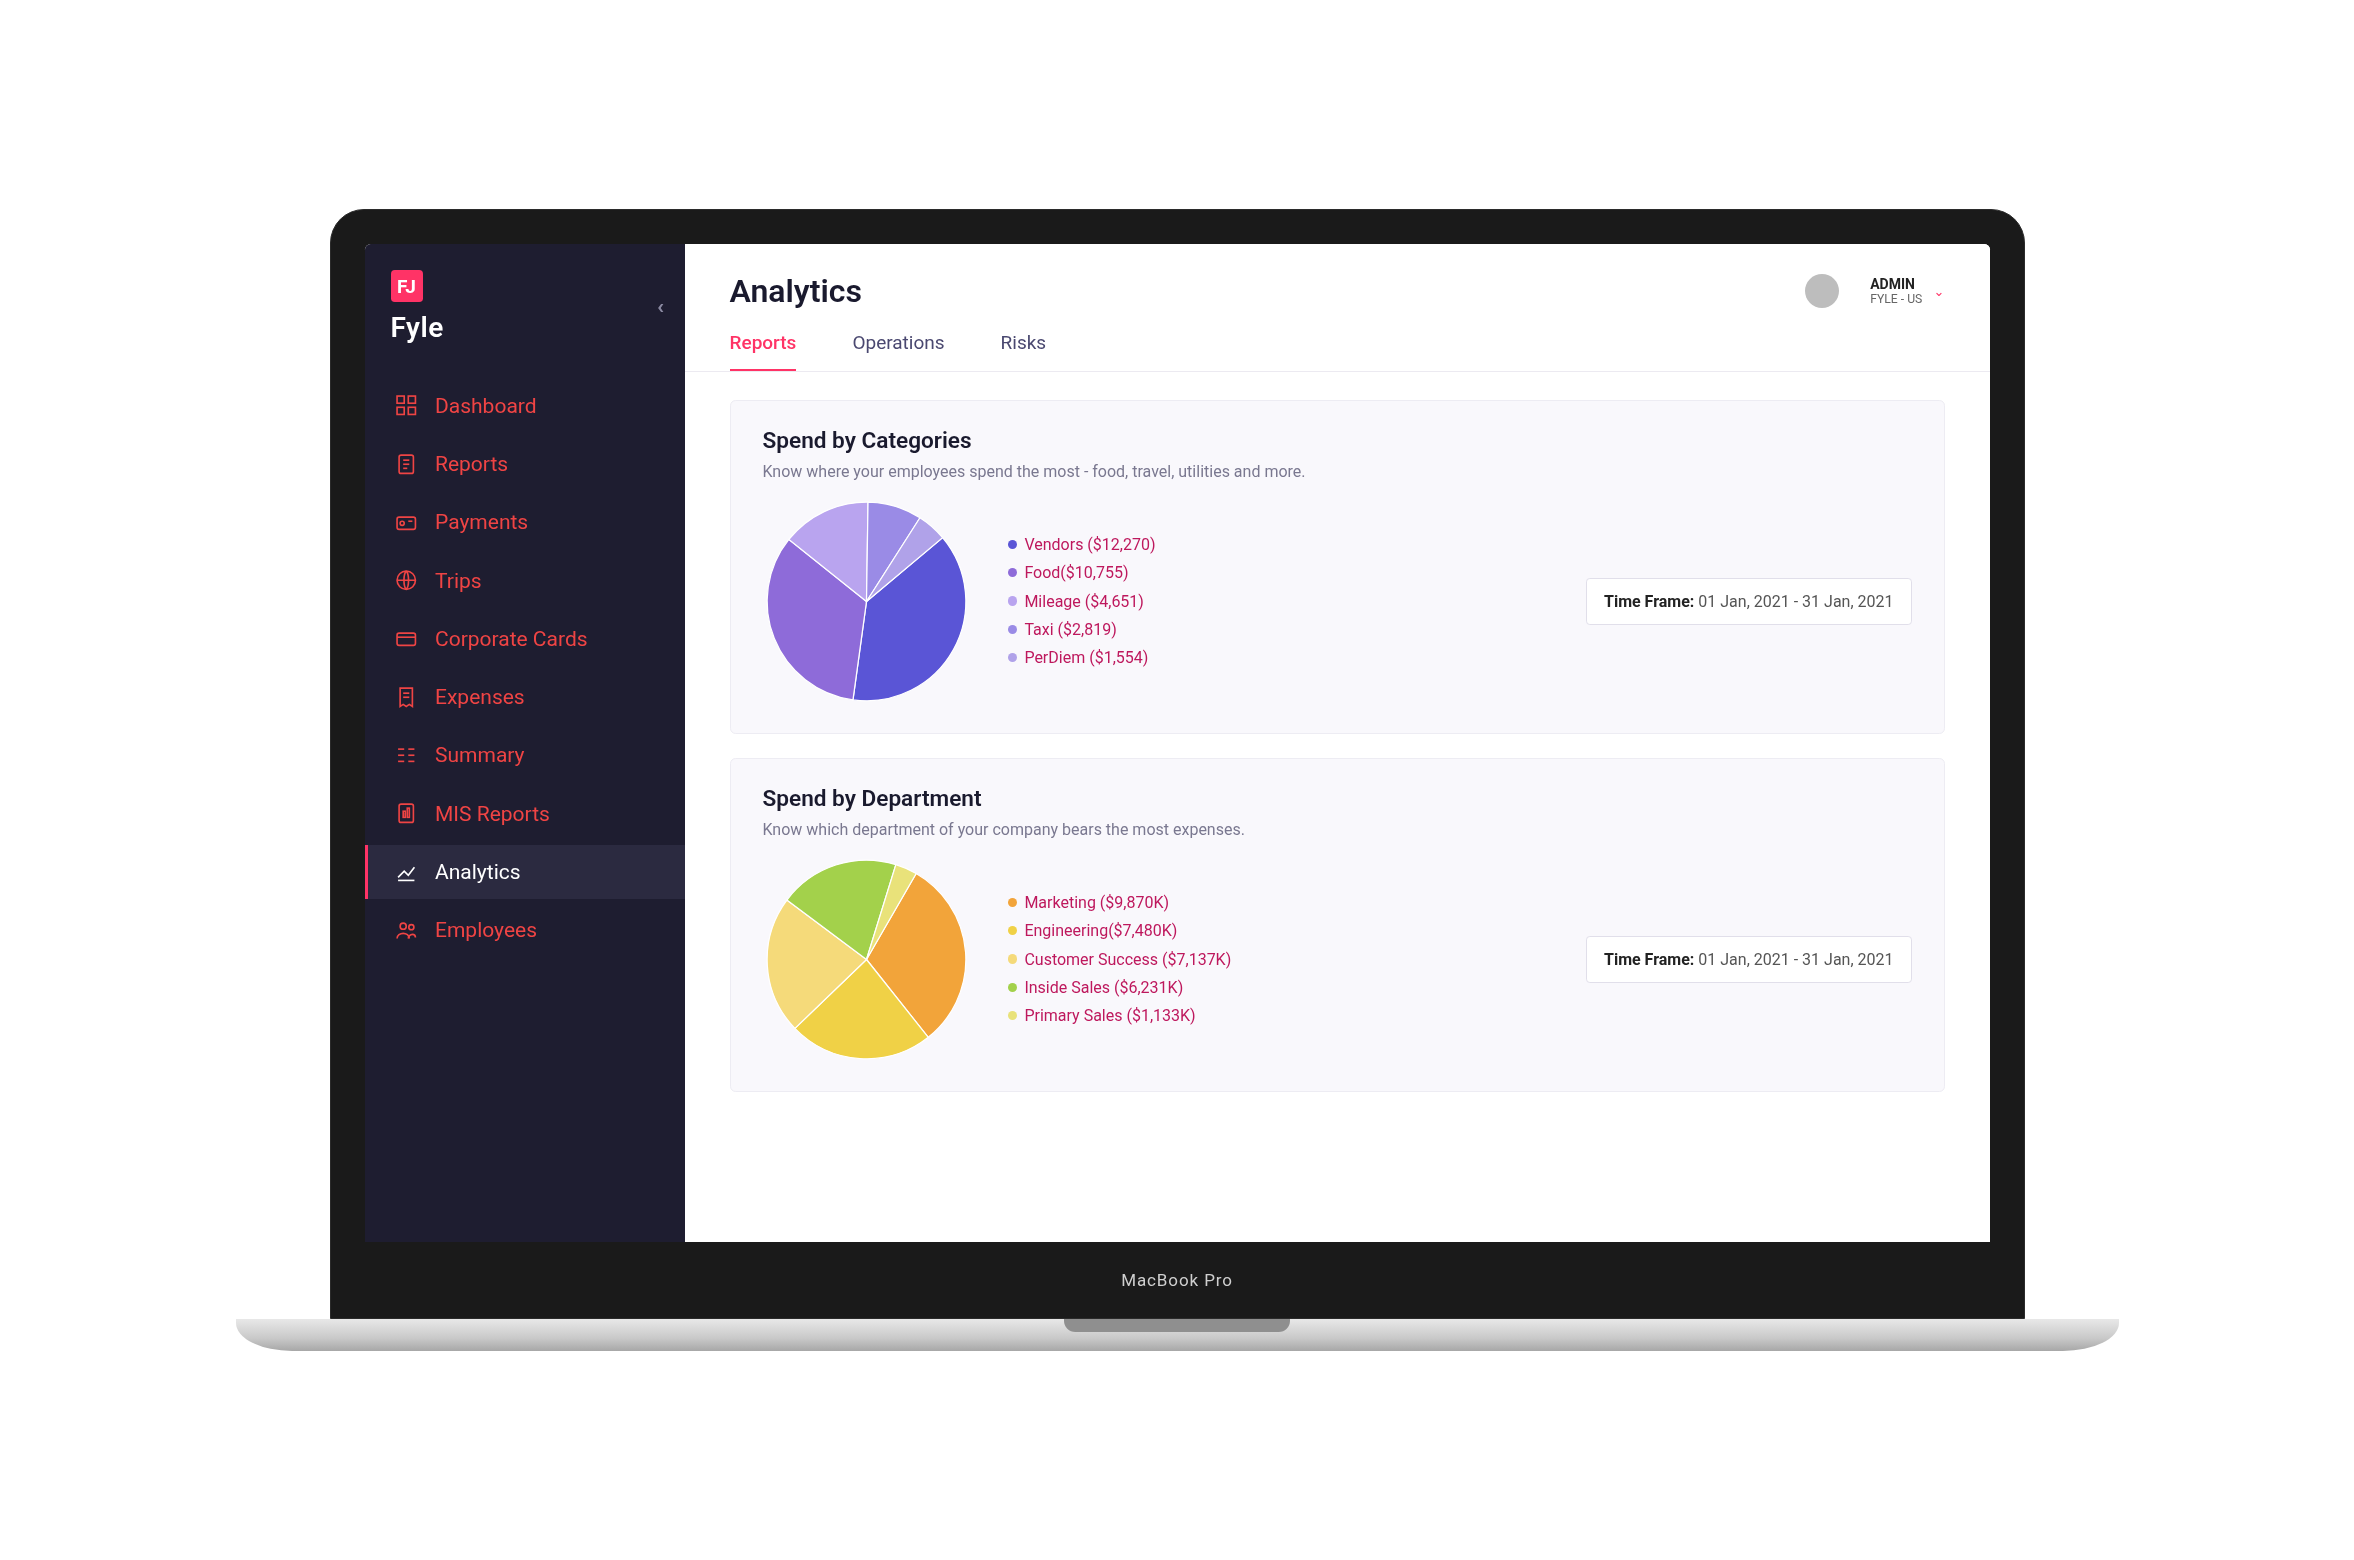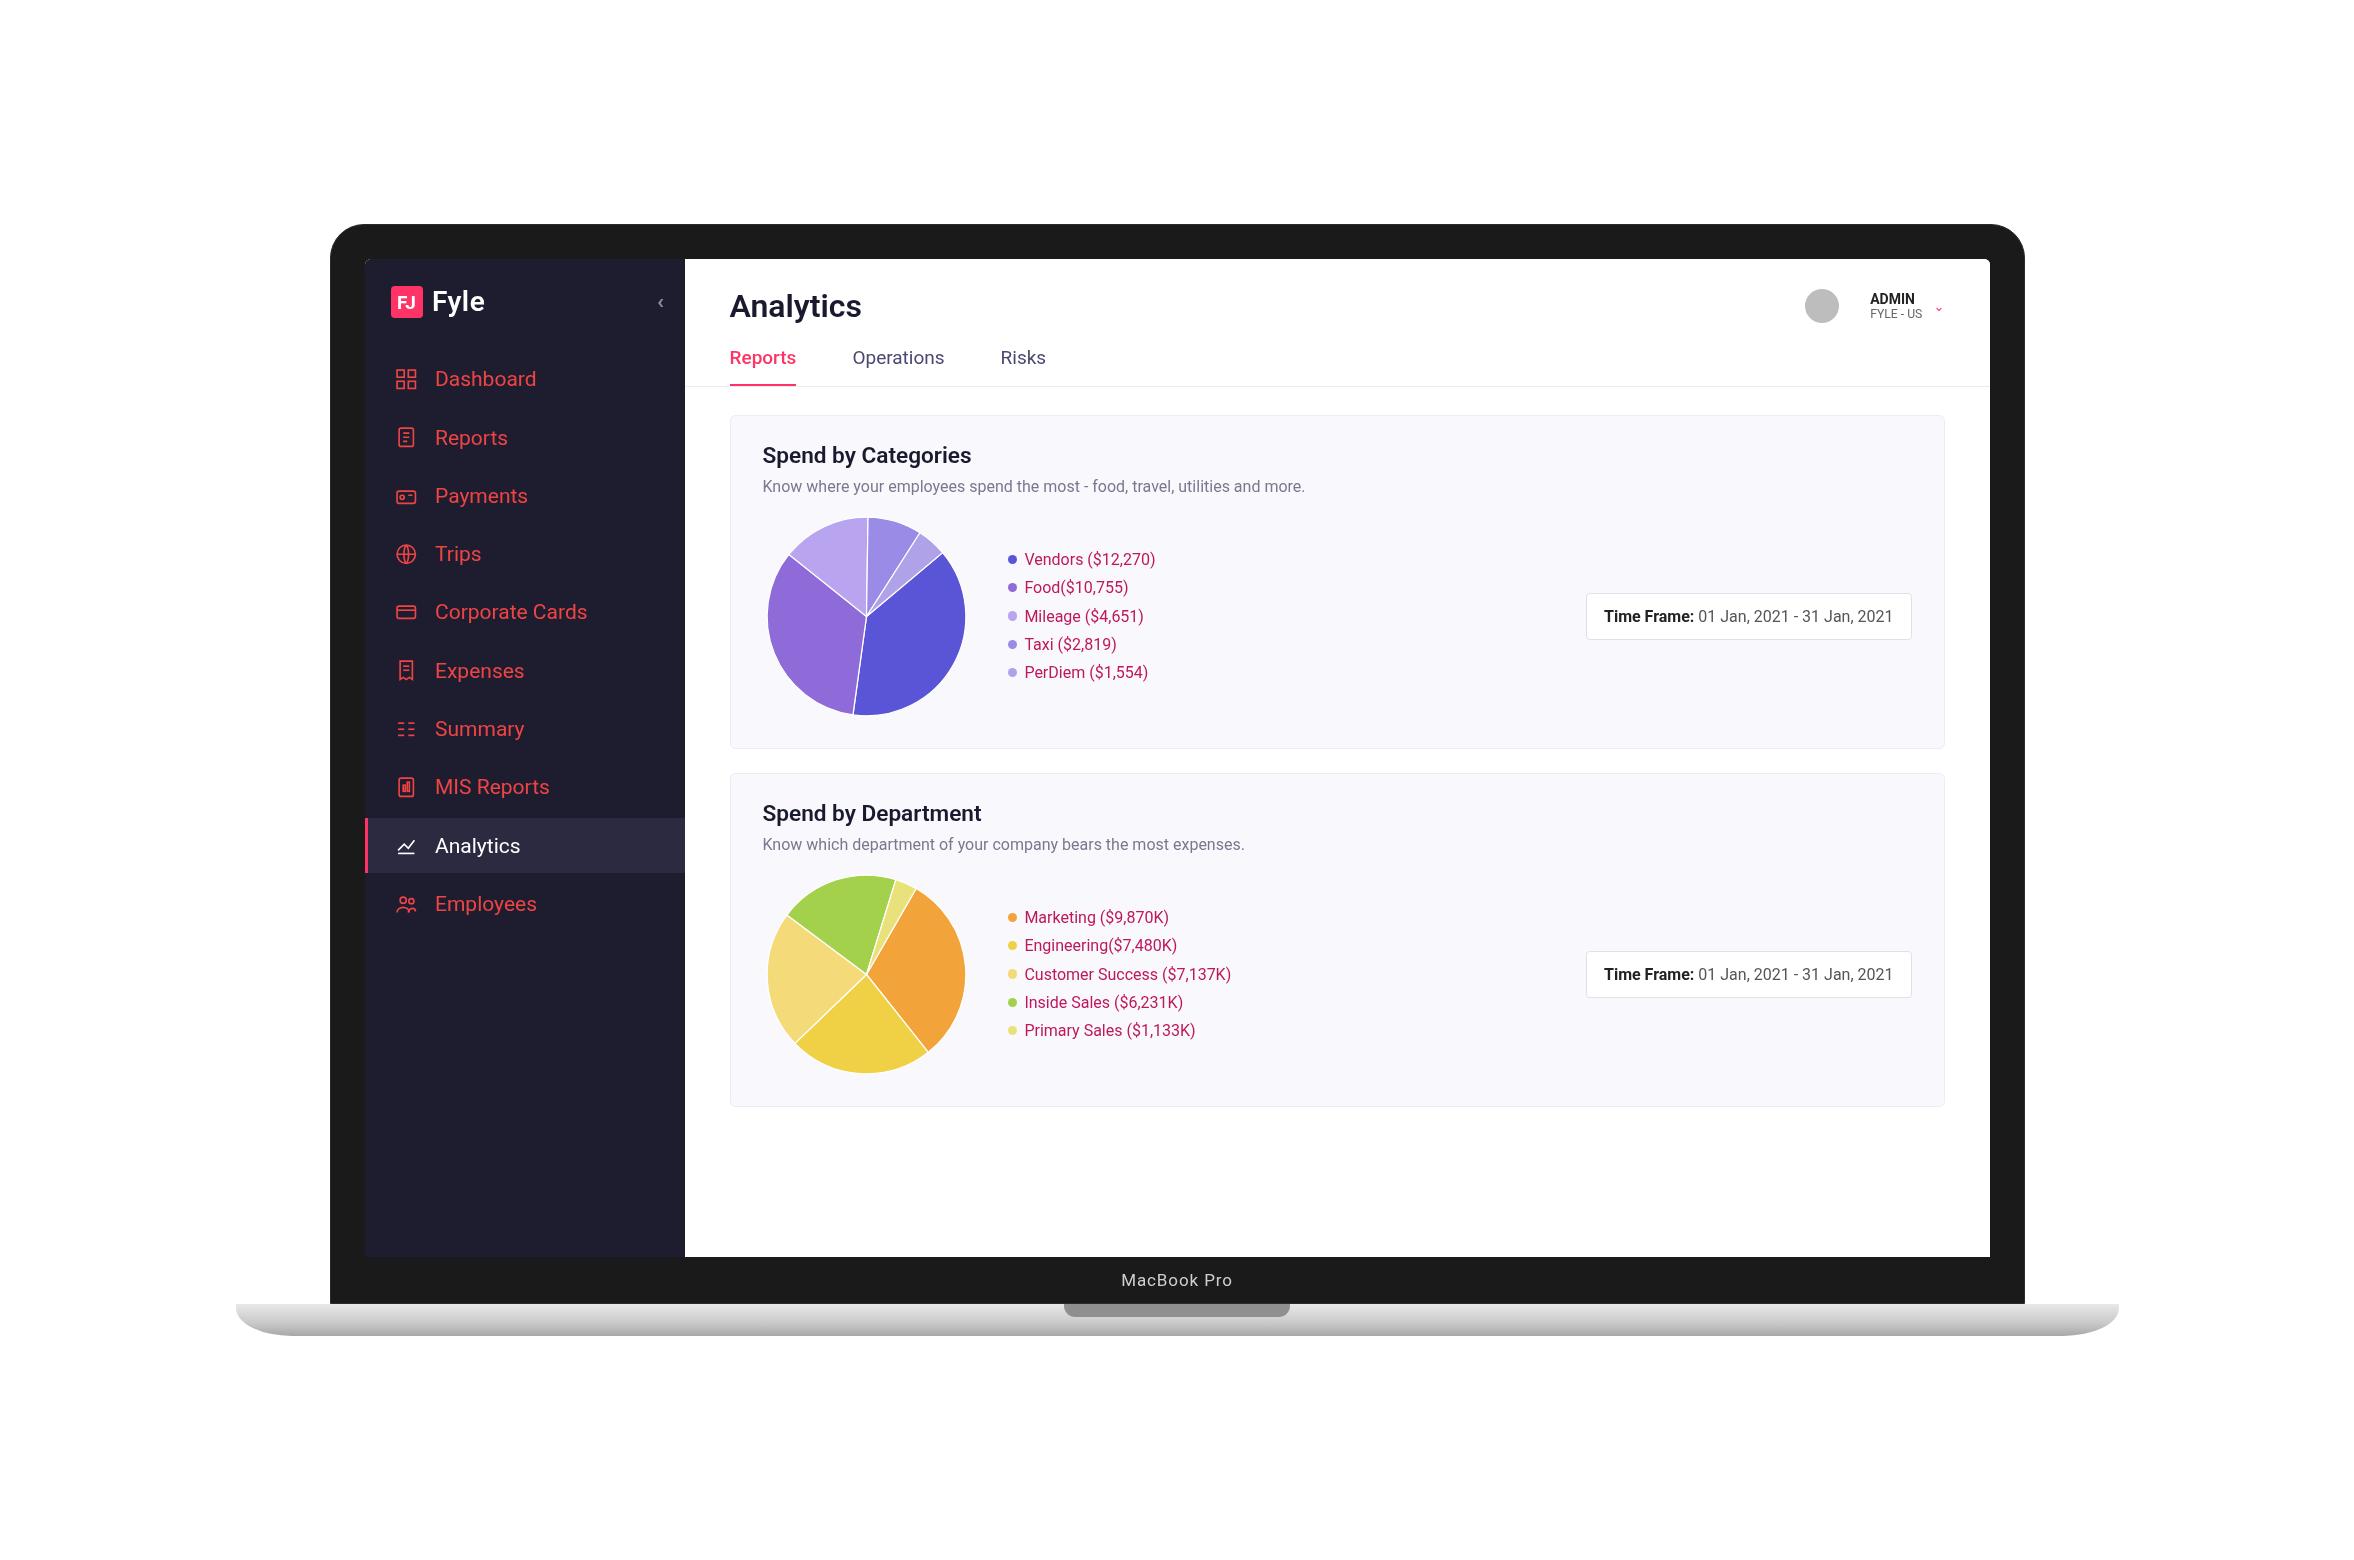--- a/index.html
+++ b/index.html
@@ -29,21 +29,21 @@
     background: #fff;
     display: flex;
     overflow: hidden;
     border-radius: 5.6px 5.6px 0 0;
   }
   .laptop-chin {
     background: #1a1a1a;
     text-align: center;
     color: #cfcfcf;
     font-size: 17px;
-    padding: 13px 0;
+    padding: 28px 0;
     letter-spacing: 0.9px;
   }
   .laptop-base {
     position: relative;
     height: 32px;
     background: linear-gradient(#e8e8e8, #c9c9c9 60%, #a7a7a7);
     border-radius: 0 0 56px 56px / 0 0 28px 28px;
     margin: 0 -94px;
   }
   .laptop-notch {
@@ -66,23 +66,24 @@
     padding-top: 26px;
   }
   .sidebar-header {
     display: flex;
     align-items: center;
     justify-content: space-between;
     padding: 0 26px 34px 26px;
   }
   .logo {
     display: flex;
-    align-items: flex-end;
+    align-items: flex-start;
     gap: 9.4px;
     color: #fff;
+    flex-direction: column;
   }
   .logo-mark {
     width: 32px;
     height: 32px;
     background: #ff3366;
     color: #fff;
     display: flex;
     align-items: center;
     justify-content: center;
     font-weight: 700;

